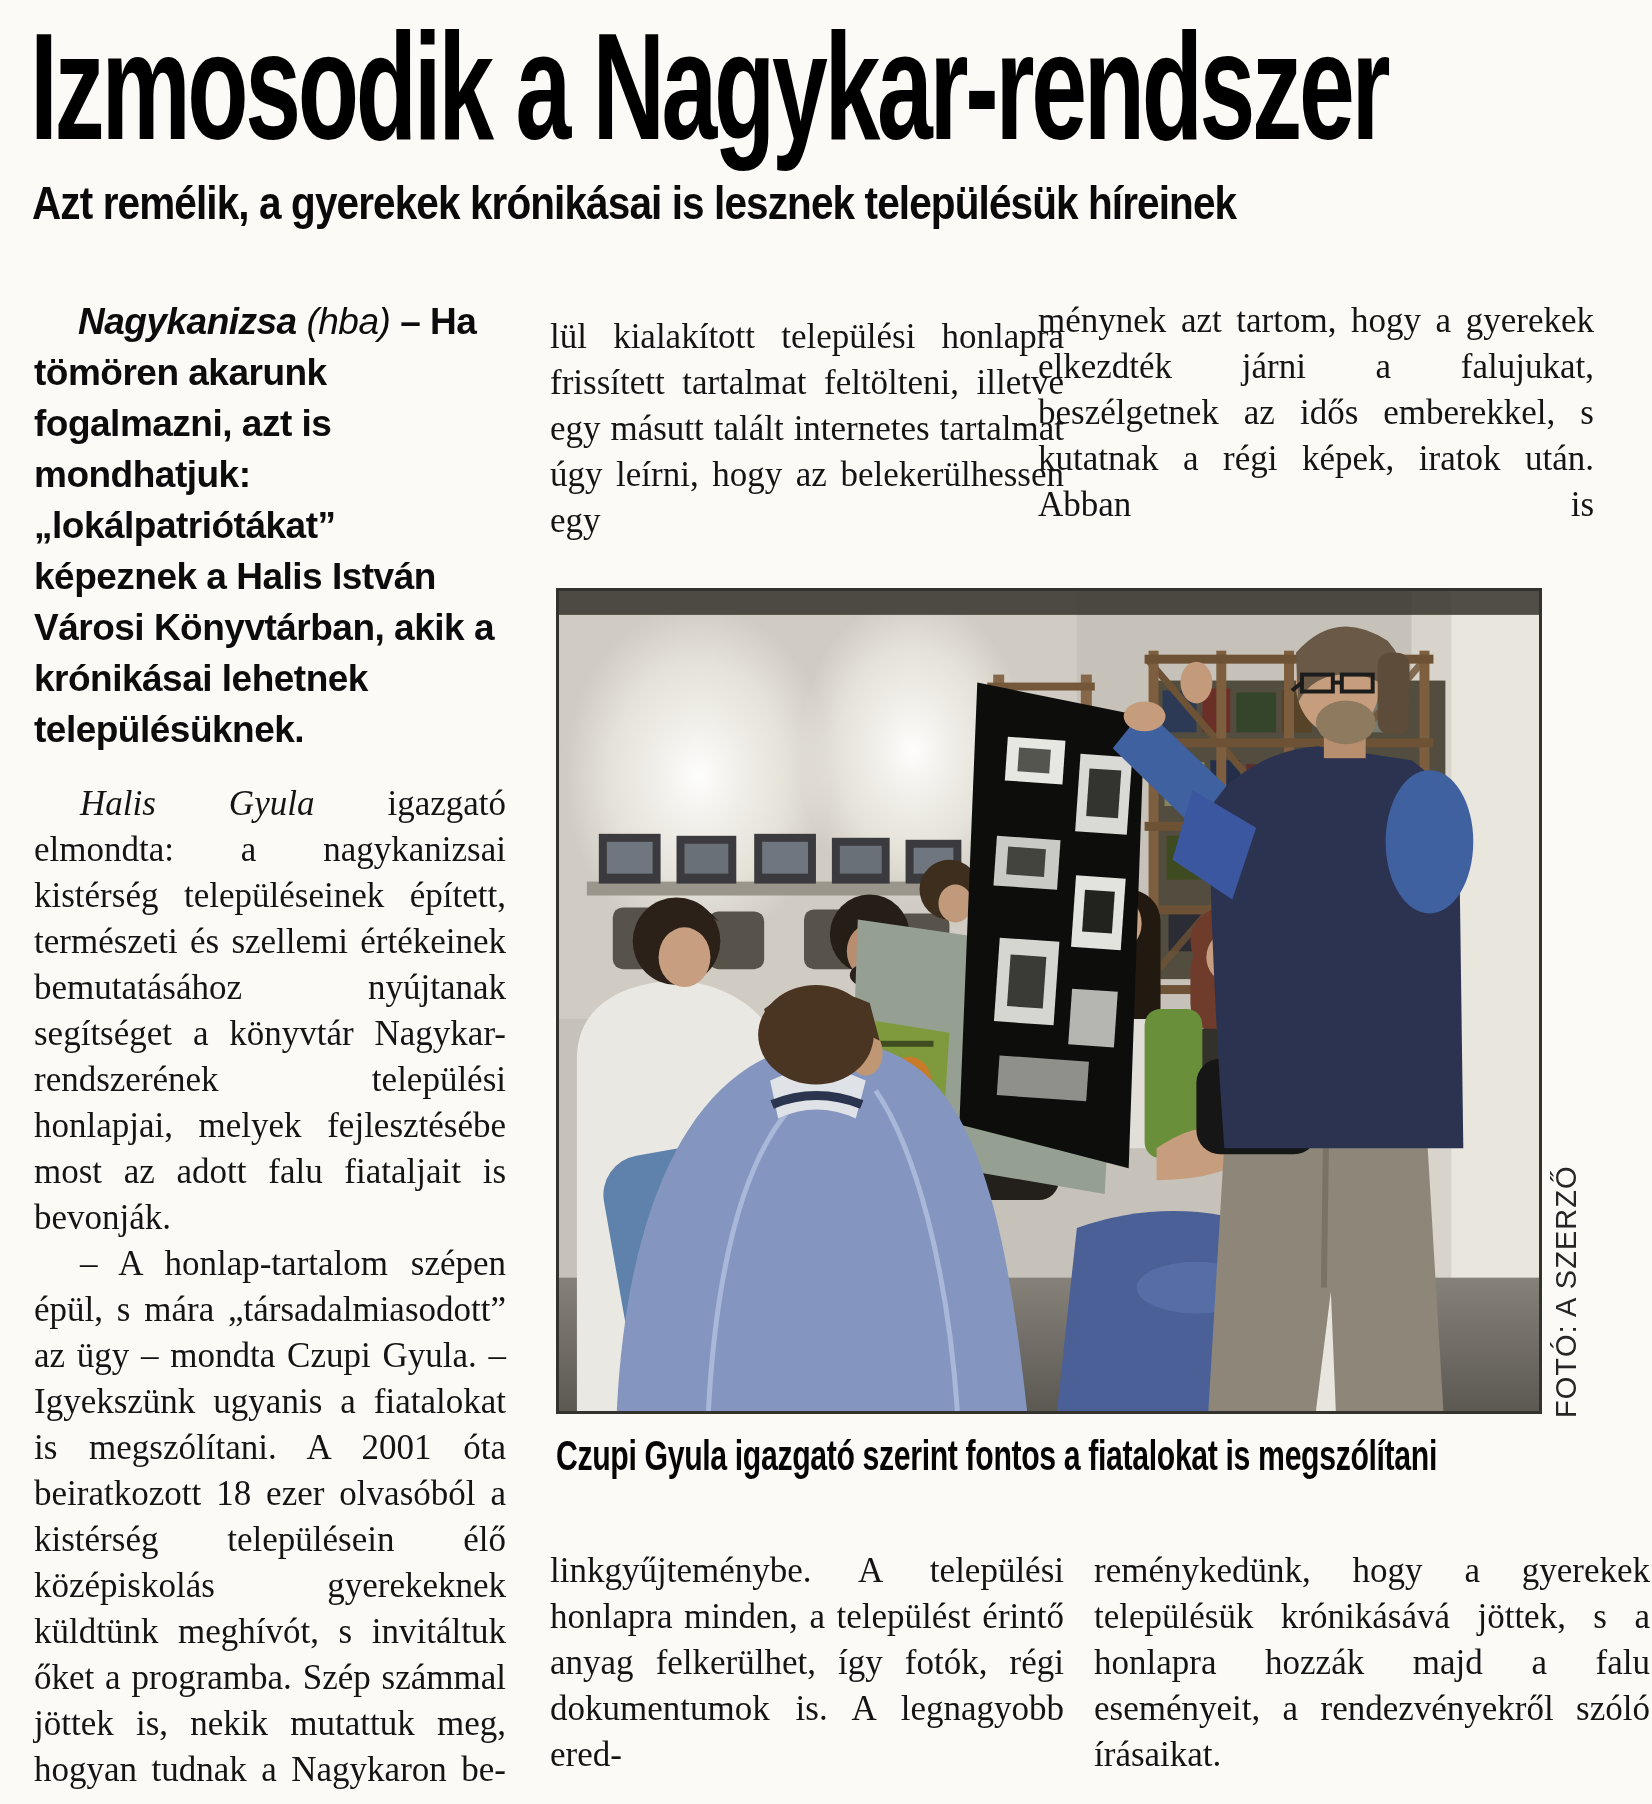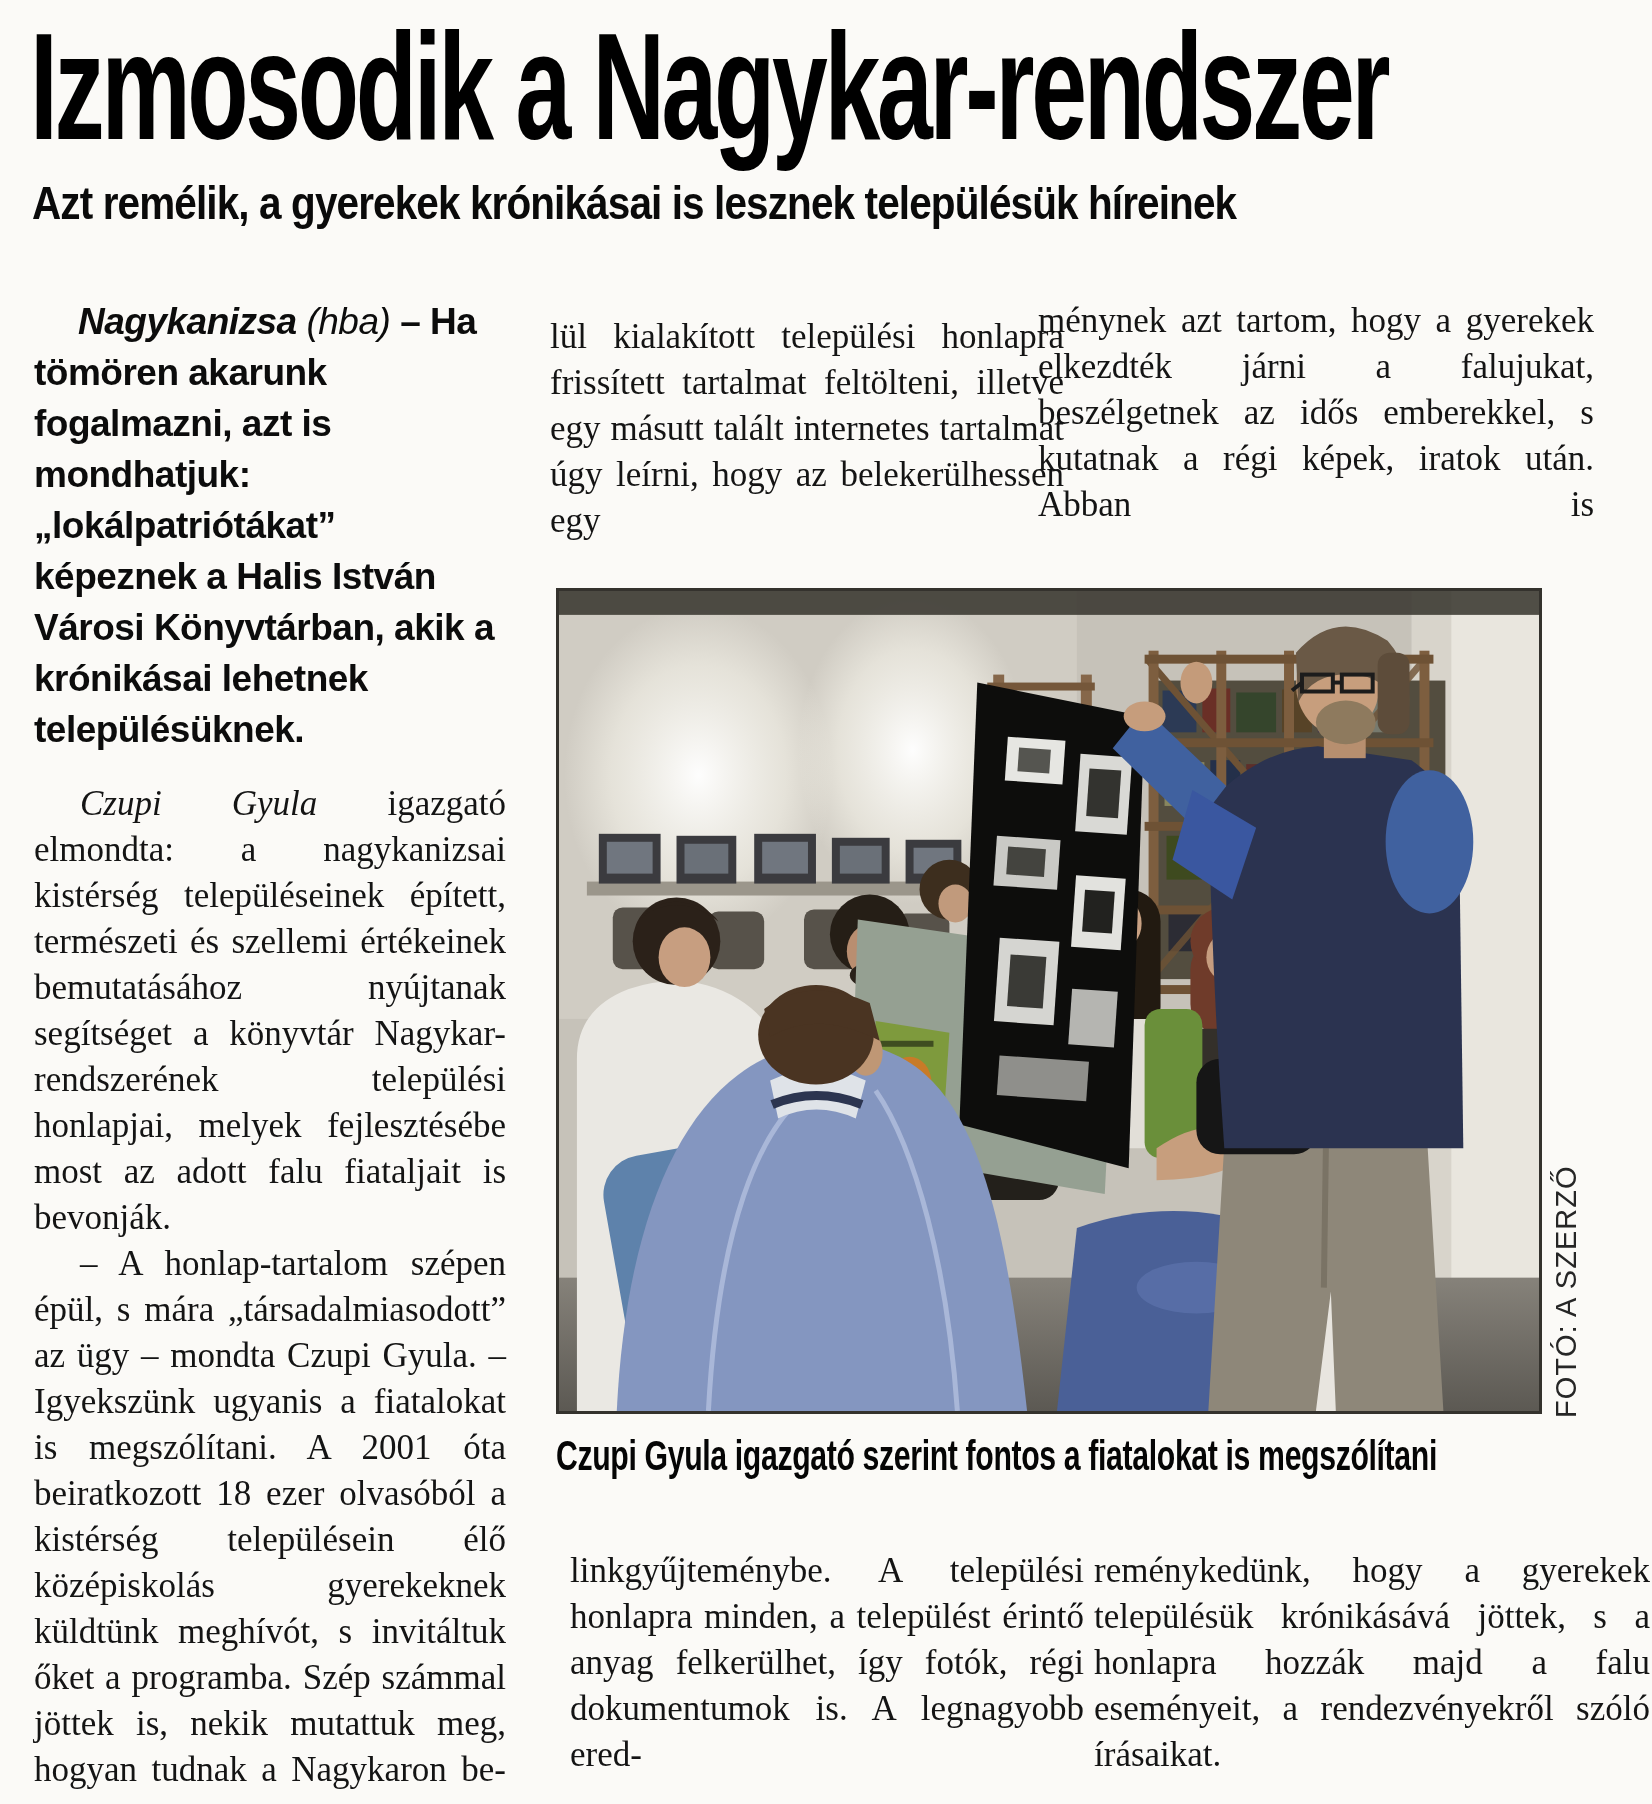--- a/index.html
+++ b/index.html
@@ -25,21 +25,21 @@
   .lead{
     margin:0 0 26px 0;text-indent:44px;text-align:left;color:#0c0c0c;
     font:bold 37px/51px "Liberation Sans",sans-serif;letter-spacing:-.5px;
   }
   .lead-loc{font-style:italic;}
   .lead-by{font-style:italic;font-weight:normal;}
   .italic{font-style:italic;}
   .col-left{left:34px;top:296px;width:472px;}
   .col-mid-top{left:550px;top:314px;width:514px;}
   .col-right-top{left:1038px;top:298px;width:556px;}
-  .col-mid-bottom{left:550px;top:1548px;width:514px;margin-left:20px;}
+  .col-mid-bottom{left:550px;top:1548px;width:514px;}
   .col-right-bottom{left:1094px;top:1548px;width:556px;}
   .photo{
     position:absolute;left:556px;top:588px;width:986px;height:826px;margin:0;
     border:3px solid #34322d;box-sizing:border-box;background:#c6c2b9;
   }
   .photo svg{display:block;width:100%;height:100%;}
   .caption{
     position:absolute;left:556px;top:1432px;width:1460px;
     font:bold 42px/1.15 "Liberation Sans",sans-serif;letter-spacing:-.5px;
     transform:scaleX(.72);transform-origin:left top;color:#050505;
@@ -51,21 +51,21 @@
   }
 </style>
 </head>
 <body>
 
 <h1 class="headline">Izmosodik a Nagykar-rendszer</h1>
 <h2 class="subheadline">Azt remélik, a gyerekek krónikásai is lesznek településük híreinek</h2>
 
 <div class="col col-left">
   <p class="lead"><span class="lead-loc">Nagykanizsa</span> <span class="lead-by">(hba)</span> <span>–</span> <span>Ha tömören akarunk fogalmazni, azt is mondhatjuk: „lokálpatriótákat” képeznek a Halis István Városi Könyvtárban, akik a krónikásai lehetnek településüknek.</span></p>
-  <p class="body p-indent"><span class="italic">Czupi Gyula</span><span> igazgató elmondta: a nagykanizsai kistérség településeinek épített, természeti és szellemi értékeinek bemutatásához nyújtanak segítséget a könyvtár Nagykar-rendszerének települési honlapjai, melyek fejlesztésébe most az adott falu fiataljait is bevonják.</span></p>
+  <p class="body p-indent"><span class="italic">Halis Gyula</span><span> igazgató elmondta: a nagykanizsai kistérség településeinek épített, természeti és szellemi értékeinek bemutatásához nyújtanak segítséget a könyvtár Nagykar-rendszerének települési honlapjai, melyek fejlesztésébe most az adott falu fiataljait is bevonják.</span></p>
   <p class="body p-indent fill">– A honlap-tartalom szépen épül, s mára „társadalmiasodott” az ügy – mondta Czupi Gyula. – Igyekszünk ugyanis a fiatalokat is megszólítani. A 2001 óta beiratkozott 18 ezer olvasóból a kistérség településein élő középiskolás gyerekeknek küldtünk meghívót, s invitáltuk őket a programba. Szép számmal jöttek is, nekik mutattuk meg, hogyan tudnak a Nagykaron be-</p>
 </div>
 
 <div class="col col-mid-top">
   <p class="body fill">lül kialakított települési honlapra frissített tartalmat feltölteni, illetve egy másutt talált internetes tartalmat úgy leírni, hogy az belekerülhessen egy</p>
 </div>
 
 <div class="col col-right-top">
   <p class="body fill">ménynek azt tartom, hogy a gyerekek elkezdték járni a falujukat, beszélgetnek az idős emberekkel, s kutatnak a régi képek, iratok után. Abban is</p>
 </div>

